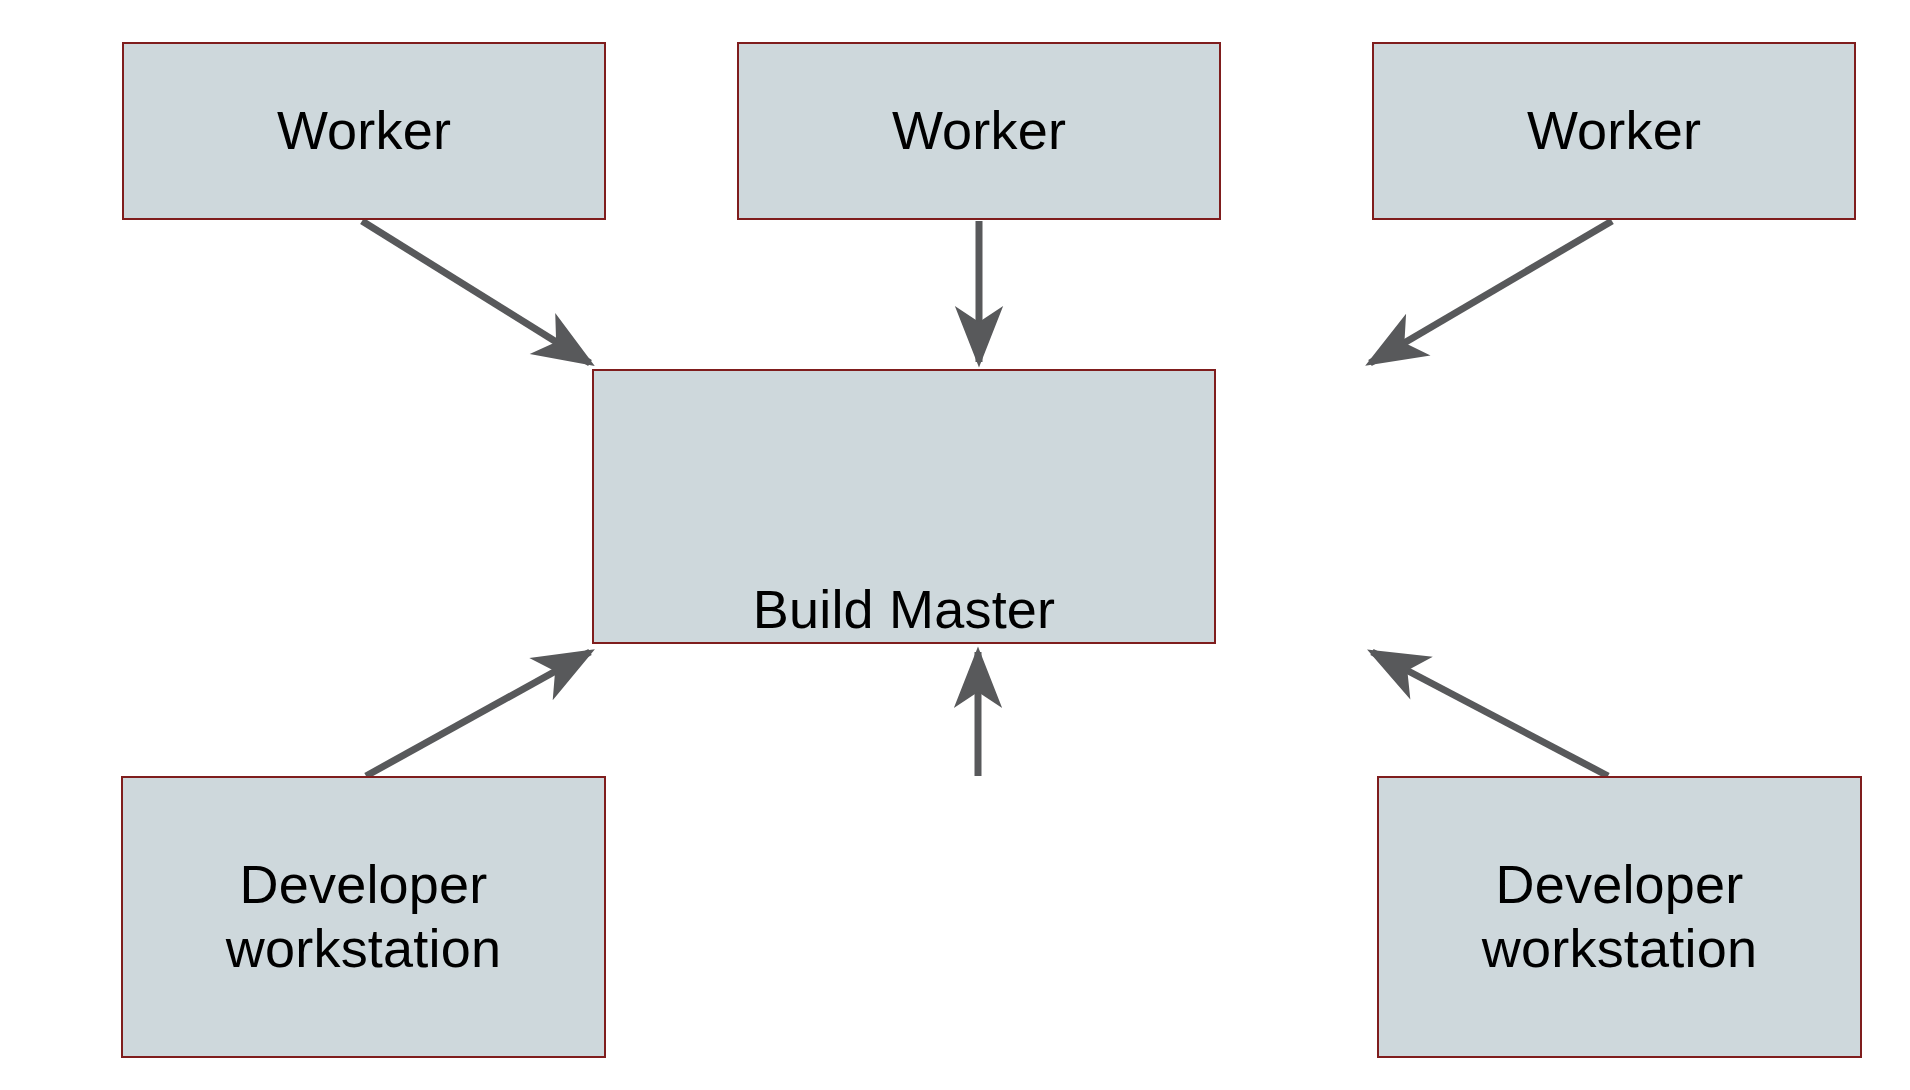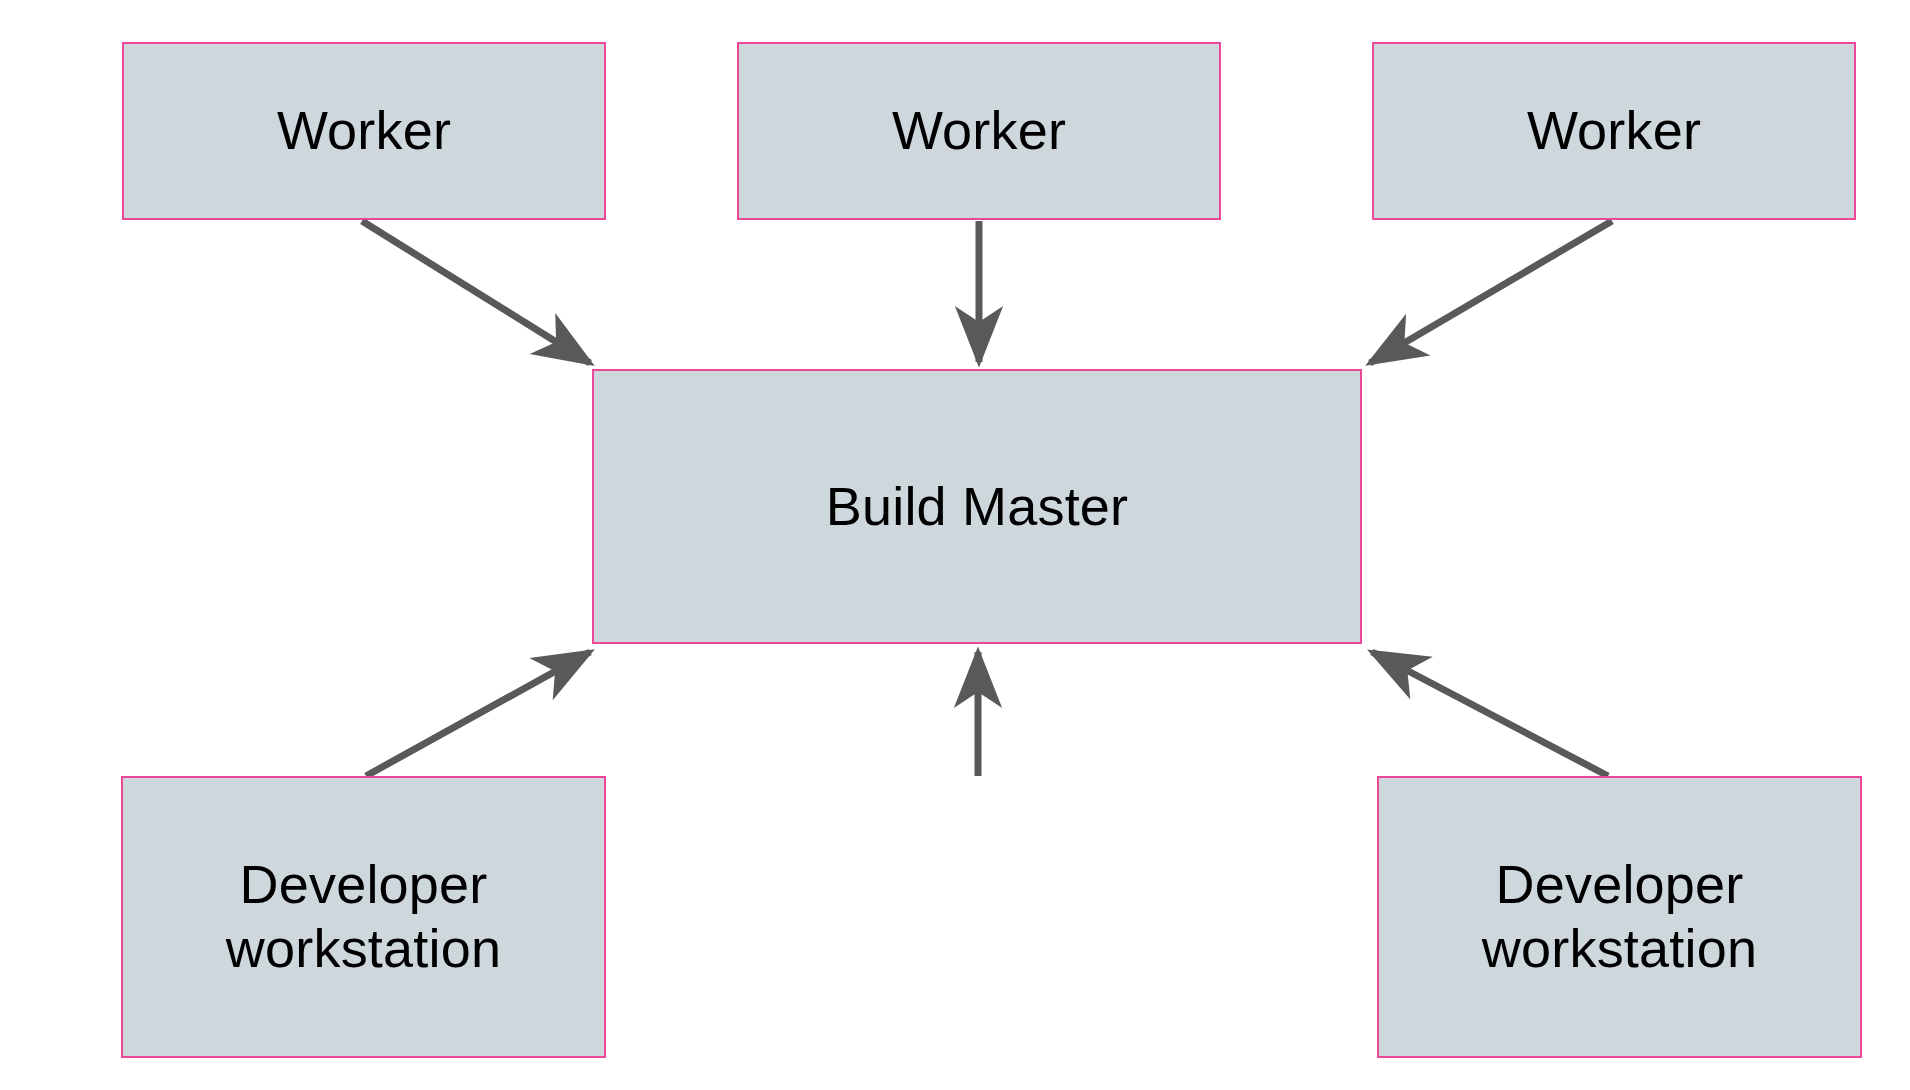--- a/index.html
+++ b/index.html
@@ -22,41 +22,41 @@
     left: 0;
     top: 0;
     width: 1910px;
     height: 1090px;
     pointer-events: none;
   }
   .node {
     position: absolute;
     box-sizing: border-box;
     background: #ced8dc;
-    border: 2px solid #ec4899;
+    border: 2px solid #7f1d1d;
     display: flex;
     align-items: center;
     justify-content: center;
     text-align: center;
     color: #000000;
     z-index: 2;
   }
   .node-label {
     font-size: 54px;
     line-height: 1.18;
     letter-spacing: 0.2px;
     font-weight: 400;
     color: #000000;
     white-space: pre-line;
     padding: 0 10px;
   }
   .node.worker-1 { left: 122px;  top: 42px;  width: 484px; height: 178px; }
   .node.worker-2 { left: 737px;  top: 42px;  width: 484px; height: 178px; }
   .node.worker-3 { left: 1372px; top: 42px;  width: 484px; height: 178px; }
-  .node.build-master { left: 592px; top: 369px; width: 770px; height: 275px; }
+  .node.build-master { left: 592px; top: 369px; width: 624px; height: 275px; align-items: flex-end; }
   .node.dev-left   { left: 121px;  top: 776px; width: 485px; height: 282px; }
   .node.ci-server  { left: 748px;  top: 776px; width: 485px; height: 282px; }
   .node.dev-right  { left: 1377px; top: 776px; width: 485px; height: 282px; }
 </style>
 </head>
 <body>
 
 <div id="canvas">
 
   <svg id="edges" viewBox="0 0 1910 1090" width="1910" height="1090" xmlns="http://www.w3.org/2000/svg">

